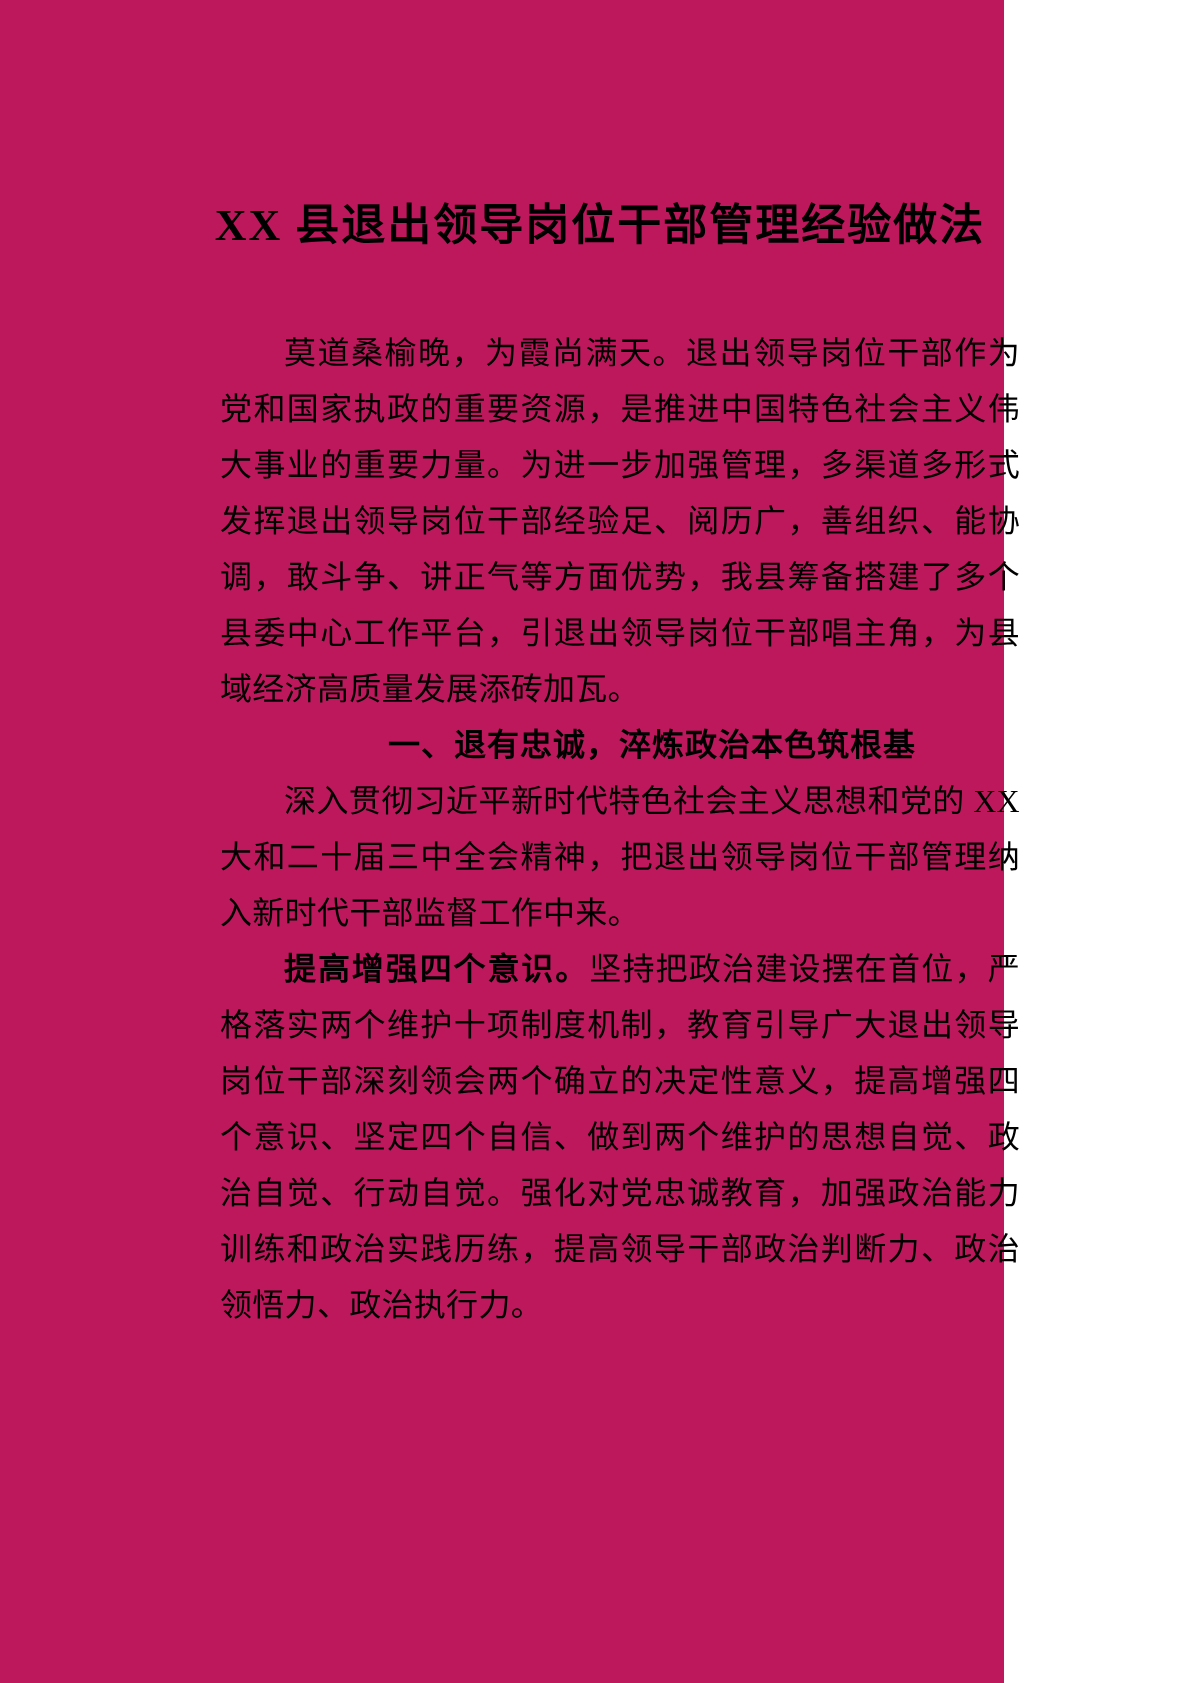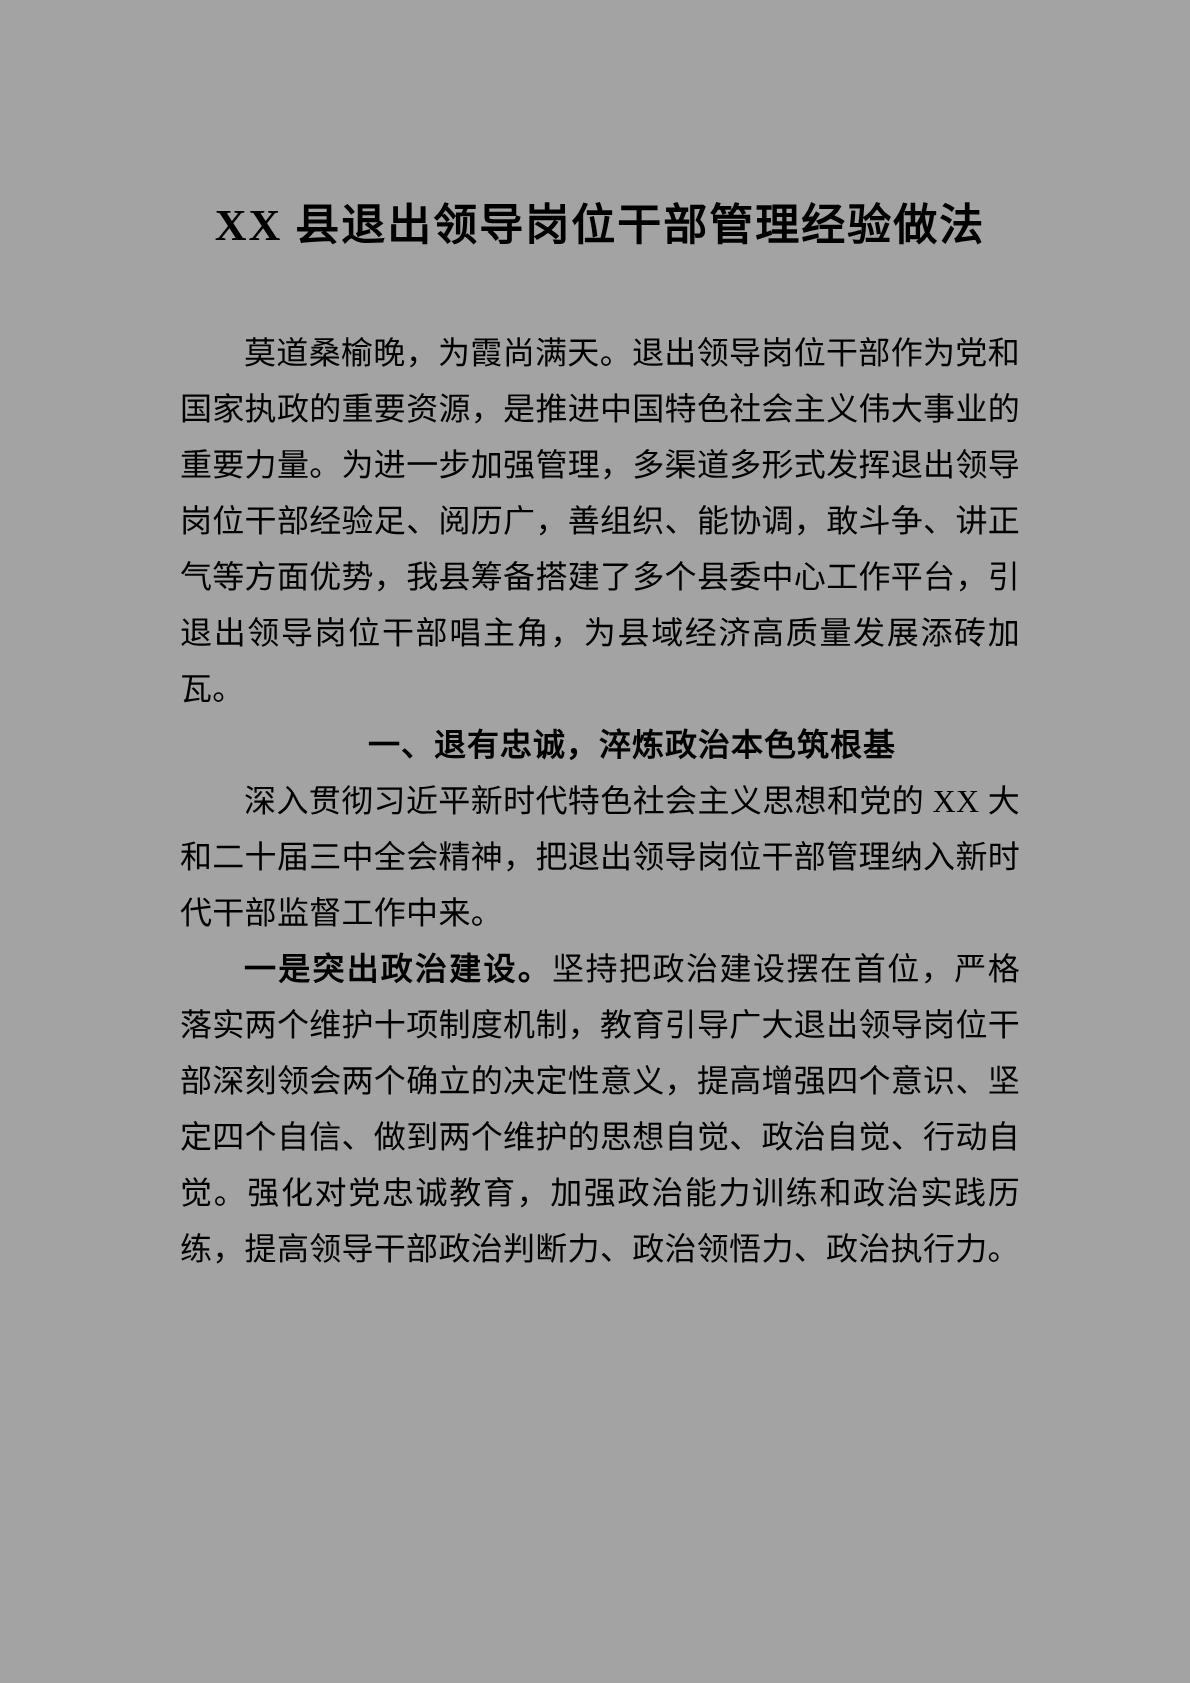--- a/index.html
+++ b/index.html
@@ -11,42 +11,43 @@
     height: 1683px;
     background: #ffffff;
     position: relative;
     overflow: hidden;
     font-family: "Liberation Serif", "DejaVu Serif", serif;
     color: #000000;
   }
   .page {
     position: absolute;
     left: 0; top: 0;
-    width: 1190px;
+    width: 1004px;
     height: 1683px;
-    background: #a3a3a3;
+    background: #be185d;
   }
   .content {
     position: absolute;
     left: 180px;
     top: 191px;
     width: 840px;
   }
   .doc-title {
     margin: 0;
     font-family: "Liberation Serif", "DejaVu Serif", serif;
     font-weight: 700;
     font-size: 44px;
     line-height: 70px;
     letter-spacing: 2px;
     text-align: center;
     white-space: nowrap;
   }
   .paragraphs {
     margin-top: 64px;
+    margin-left: 40px;
   }
   .paragraphs p {
     margin: 0;
     font-size: 32px;
     line-height: 56px;
     text-align: justify;
     text-justify: inter-character;
     text-indent: 2em;
     letter-spacing: 0.3px;
     word-break: normal;
@@ -65,16 +66,16 @@
 </head>
 <body>
 
 <div class="page">
   <div class="content">
     <h1 class="doc-title">XX 县退出领导岗位干部管理经验做法</h1>
     <div class="paragraphs">
         <p class="body"><span>莫道桑榆晚，为霞尚满天。退出领导岗位干部作为党和国家执政的重要资源，是推进中国特色社会主义伟大事业的重要力量。为进一步加强管理，多渠道多形式发挥退出领导岗位干部经验足、阅历广，善组织、能协调，敢斗争、讲正气等方面优势，我县筹备搭建了多个县委中心工作平台，引退出领导岗位干部唱主角，为县域经济高质量发展添砖加瓦。</span></p>
         <p class="heading"><span>一、退有忠诚，淬炼政治本色筑根基</span></p>
         <p class="body"><span>深入贯彻习近平新时代特色社会主义思想和党的 XX 大和二十届三中全会精神，把退出领导岗位干部管理纳入新时代干部监督工作中来。</span></p>
-        <p class="body"><strong class="lead">一是突出政治建设。</strong><span>坚持把政治建设摆在首位，严格落实两个维护十项制度机制，教育引导广大退出领导岗位干部深刻领会两个确立的决定性意义，提高增强四个意识、坚定四个自信、做到两个维护的思想自觉、政治自觉、行动自觉。强化对党忠诚教育，加强政治能力训练和政治实践历练，提高领导干部政治判断力、政治领悟力、政治执行力。</span></p>
+        <p class="body"><strong class="lead">提高增强四个意识。</strong><span>坚持把政治建设摆在首位，严格落实两个维护十项制度机制，教育引导广大退出领导岗位干部深刻领会两个确立的决定性意义，提高增强四个意识、坚定四个自信、做到两个维护的思想自觉、政治自觉、行动自觉。强化对党忠诚教育，加强政治能力训练和政治实践历练，提高领导干部政治判断力、政治领悟力、政治执行力。</span></p>
       </div>
   </div>
 </div>
 
 </body></html>

